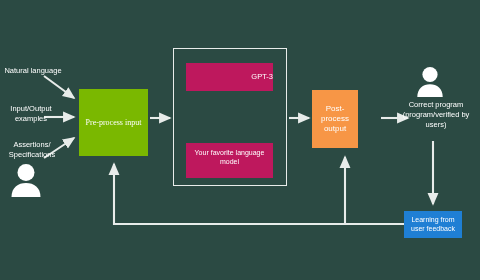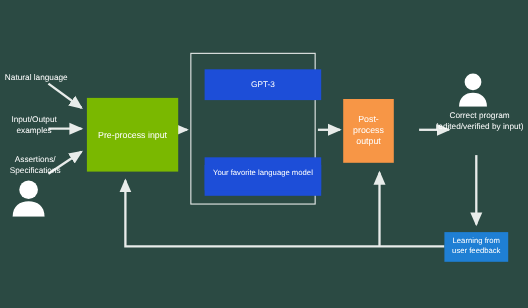--- a/index.html
+++ b/index.html
@@ -29,48 +29,50 @@
     align-items: center;
     justify-content: center;
     text-align: center;
     box-sizing: border-box;
     line-height: 1.25;
     color: #ffffff;
   }
   .node-preprocess {
     left: 79px;
     top: 89px;
-    width: 83px;
+    width: 69px;
     height: 67px;
     background: #7ab800;
     font-size: 8px;
+    font-family: Liberation Serif, serif;
   }
   .node-postprocess {
     left: 312px;
     top: 90px;
     width: 46px;
     height: 58px;
     background: #f79646;
     font-size: 8px;
   }
   .model-container {
     position: absolute;
     left: 173px;
     top: 48px;
     width: 114px;
     height: 138px;
     border: 1px solid #e8ecea;
     box-sizing: border-box;
     background: transparent;
   }
   .node-model {
-    background: #1d4ed8;
+    background: #be185d;
     font-size: 7.5px;
     left: 186px;
-    width: 106px;
+    width: 87px;
+    justify-content: flex-end;
   }
   .node-gpt3 { top: 63px; height: 28px; }
   .node-codex { top: 103px; height: 28px; margin-top: 47px; }
   .node-favorite { top: 143px; height: 30px; font-size: 7px; }
   .node-feedback {
     left: 404px;
     top: 211px;
     width: 58px;
     height: 27px;
     background: #1f7fd4;
@@ -140,21 +142,21 @@
     <span class="node-text">Post-process output</span>
   </div>
 
   <div class="node node-feedback">
     <span class="node-text">Learning from user feedback</span>
   </div>
 
   <div class="label label-natural">Natural language</div>
   <div class="label label-io">Input/Output examples</div>
   <div class="label label-assert">Assertions/ Specifications</div>
-  <div class="label label-correct">Correct program (edited/verified by input)</div>
+  <div class="label label-correct">Correct program (program/verified by users)</div>
 
   <svg class="person person-user" viewBox="0 0 32 34">
     <circle cx="16" cy="9.5" r="8.5" fill="#ffffff"></circle>
     <path d="M1.5,34 C1.5,24.5 8,20 16,20 C24,20 30.5,24.5 30.5,34 Z" fill="#ffffff"></path>
   </svg>
 
   <svg class="person person-correct" viewBox="0 0 28 31">
     <circle cx="14" cy="8.5" r="7.6" fill="#ffffff"></circle>
     <path d="M1.3,31 C1.3,22.5 7,18.3 14,18.3 C21,18.3 26.7,22.5 26.7,31 Z" fill="#ffffff"></path>
   </svg>

